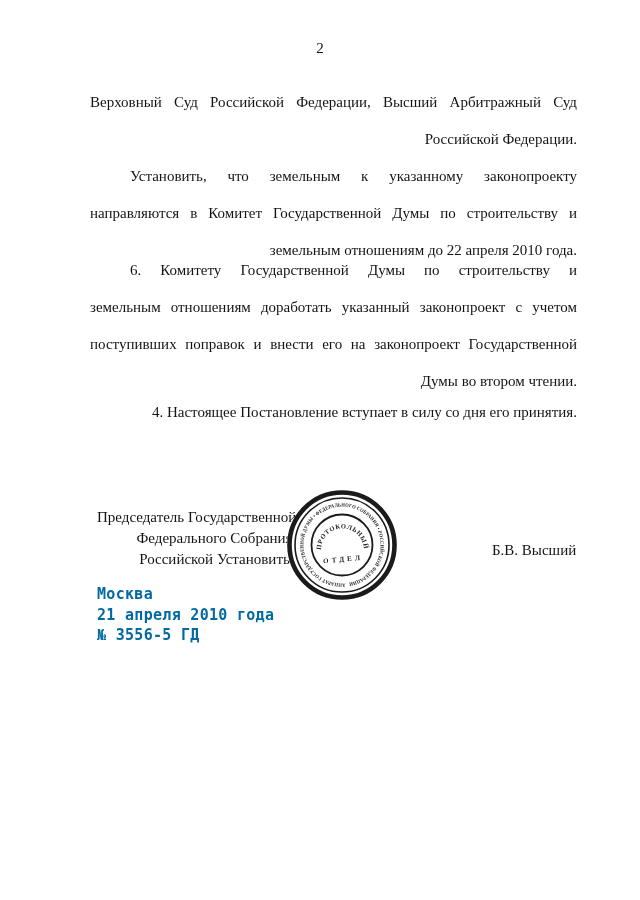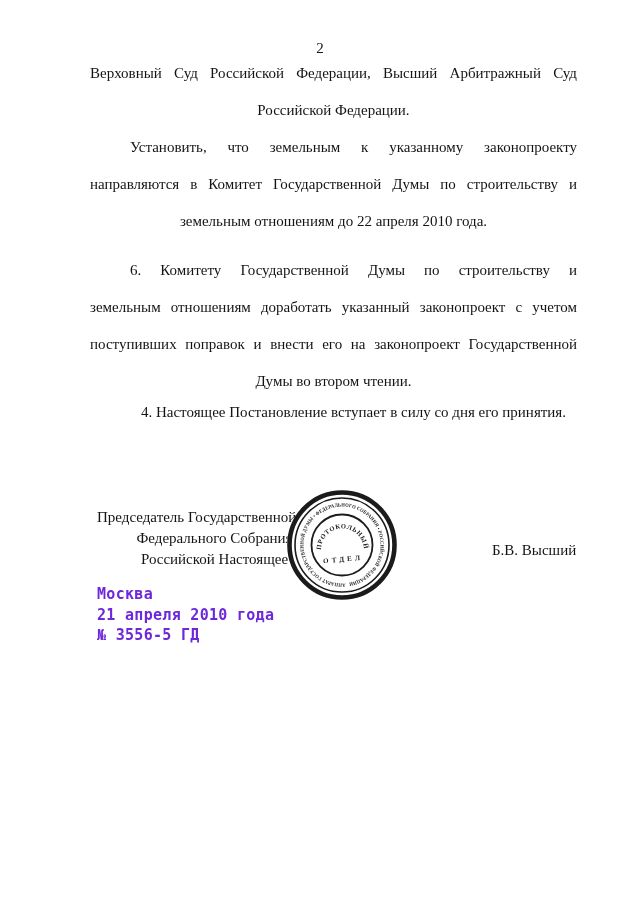--- a/index.html
+++ b/index.html
@@ -24,24 +24,24 @@
     text-align: center;
     font-size: 15px;
   }
   .body-block {
     position: absolute;
     left: 90px;
     width: 487px;
     font-size: 15px;
     line-height: 37px;
   }
-  .body-block.b1 { top: 55px; }
+  .body-block.b1 { top: 84px; }
   .body-block.b2 { top: 252px; }
   .body-block.b3 { top: 394px; }
-  .line { text-align: center; }
+  .line { text-align: right; }
   .line.j {
     text-align: justify;
     text-align-last: justify;
   }
   .line.i { text-indent: 40px; }
   .sign-block {
     position: absolute;
     left: 97px;
     top: 507px;
     width: 235px;
@@ -71,21 +71,21 @@
   }
   .footer {
     position: absolute;
     left: 97px;
     top: 584px;
     font-family: "DejaVu Sans Mono", "Liberation Mono", monospace;
     font-weight: bold;
     font-size: 15px;
     line-height: 20.5px;
     letter-spacing: 0.3px;
-    color: #6d28d9;
+    color: #0369a1;
     white-space: nowrap;
   }
 </style>
 </head>
 <body>
 
 <div class="page">
 
   <div class="page-number">2</div>
 
@@ -104,21 +104,21 @@
     <div class="line">Думы во втором чтении.</div>
   </div>
 
   <div class="body-block b3">
     <div class="line i">4. Настоящее Постановление вступает в силу со дня его принятия.</div>
   </div>
 
   <div class="sign-block">
     <div class="sign-line1">Председатель Государственной Думы</div>
     <div class="sign-line2">Федерального Собрания</div>
-    <div class="sign-line3">Российской Настоящее</div>
+    <div class="sign-line3">Российской Установить</div>
   </div>
 
   <div class="signer">Б.В. Высший</div>
 
   <svg class="stamp" viewBox="0 0 114 114" xmlns="http://www.w3.org/2000/svg">
 
     <circle cx="57" cy="57" r="55" fill="#ffffff"></circle>
     <circle cx="57" cy="57" r="52.5" fill="none" stroke="#1b1b1b" stroke-width="4.6"></circle>
     <circle cx="57" cy="57" r="47" fill="none" stroke="#1b1b1b" stroke-width="1.6"></circle>
     <circle cx="57" cy="57" r="30.5" fill="none" stroke="#1b1b1b" stroke-width="1.8"></circle>

